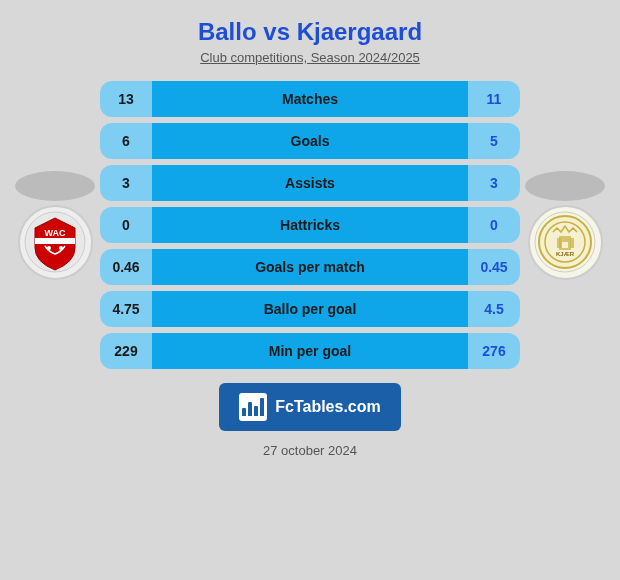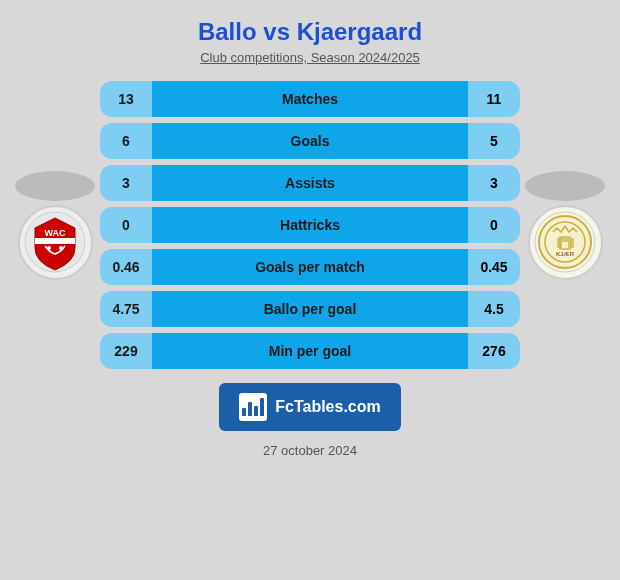--- a/index.html
+++ b/index.html
@@ -117,21 +117,21 @@
 
     .stat-right {
       background-color: #7ecef4;
       width: 52px;
       height: 100%;
       display: flex;
       align-items: center;
       justify-content: center;
       font-size: 14px;
       font-weight: bold;
-      color: #000000;
+      color: #1d4ed8;
       flex-shrink: 0;
     }
 
     .oval-shape {
       width: 80px;
       height: 30px;
       background: #bbb;
       border-radius: 50%;
     }
 

